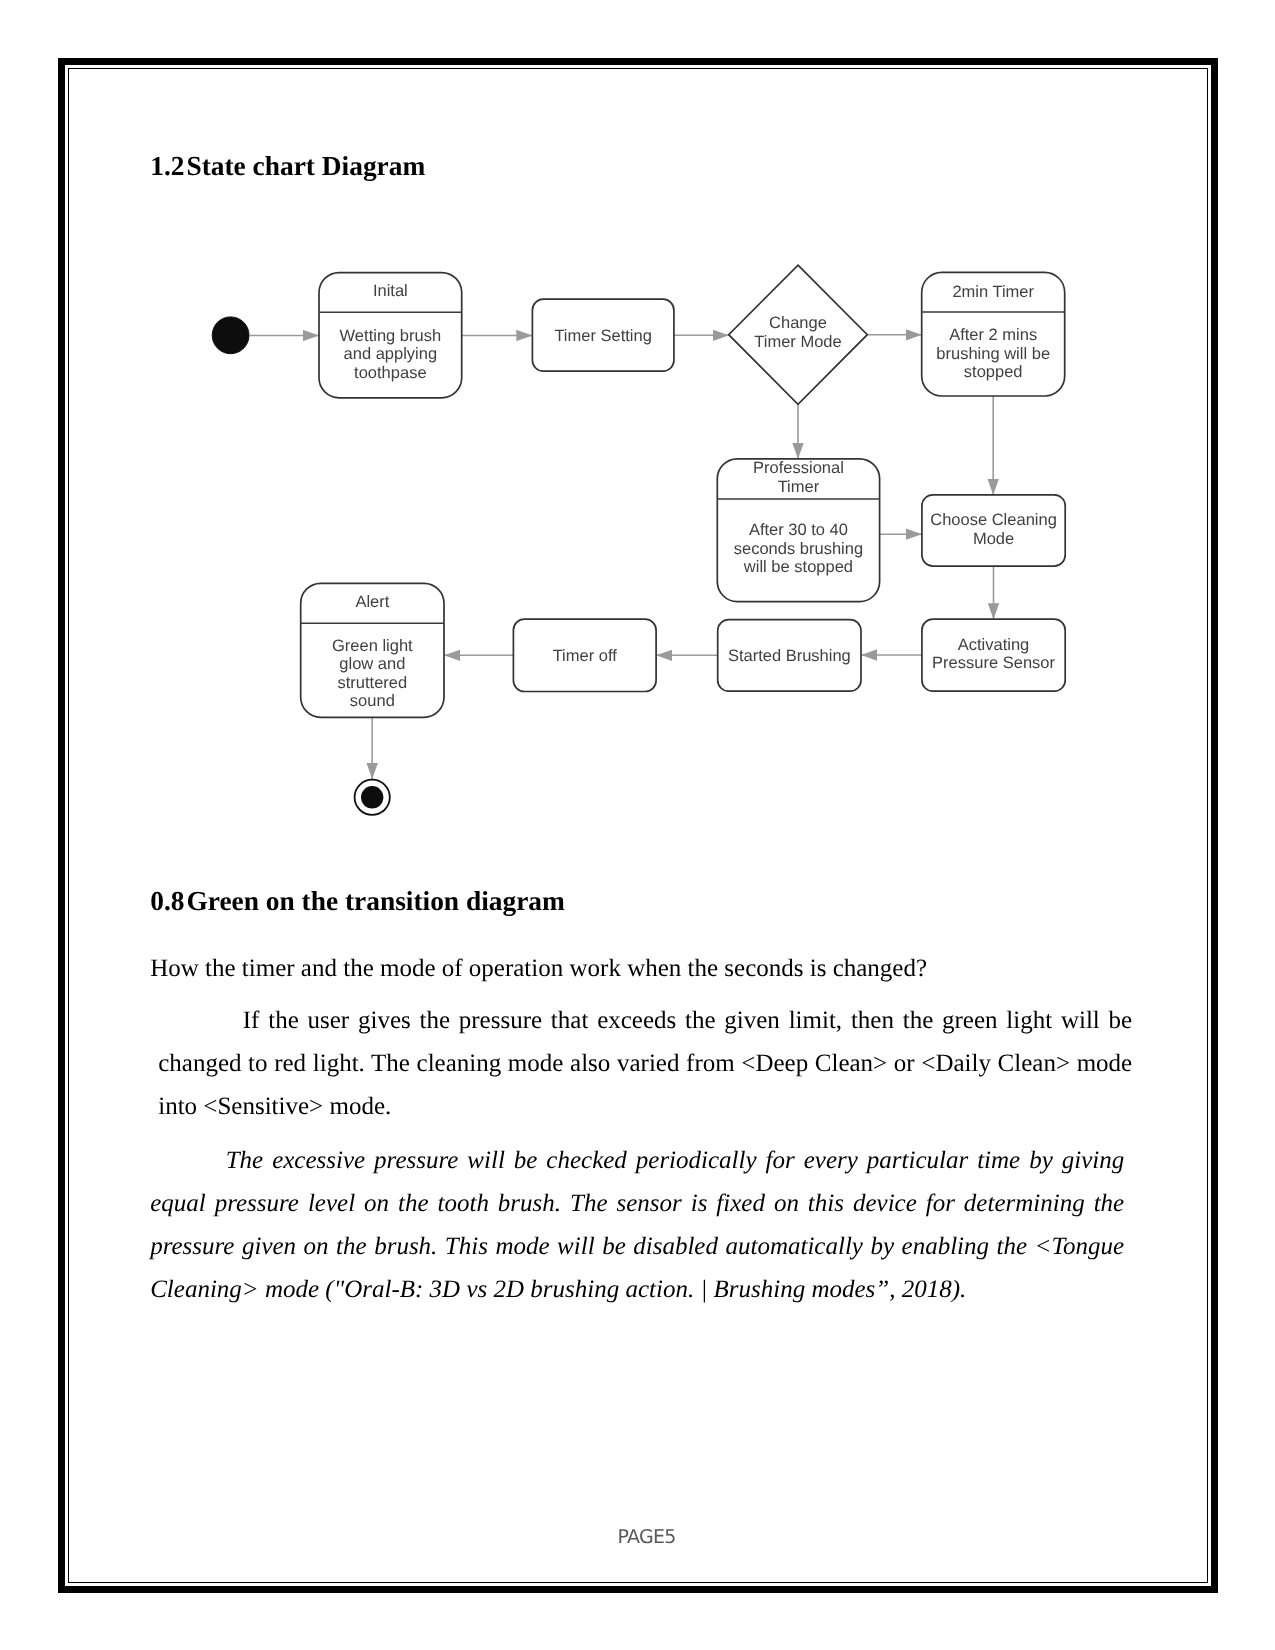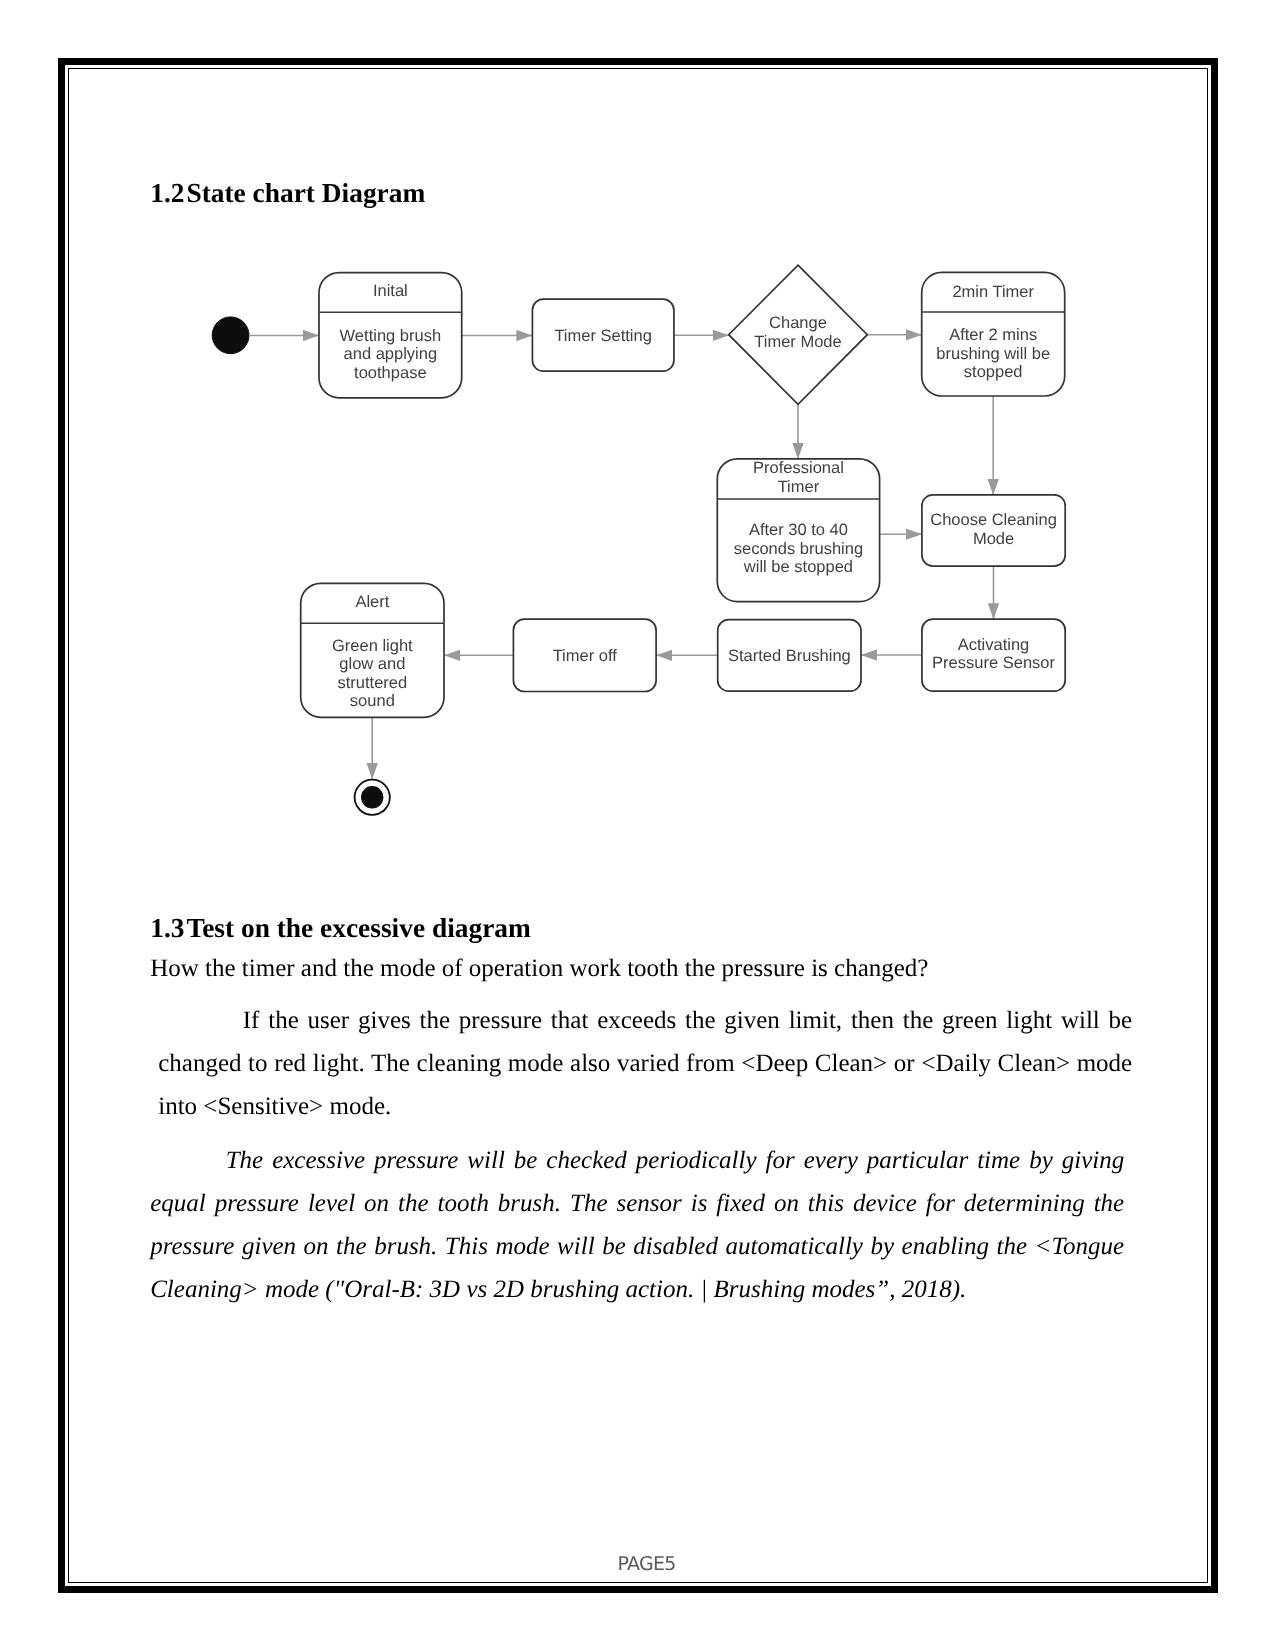--- a/index.html
+++ b/index.html
@@ -1,20 +1,20 @@
 <!DOCTYPE html>
 <html><head>
 <meta charset="utf-8">
 <style>
   html,body{margin:0;padding:0;}
   body{width:1275px;height:1650px;background:#ffffff;overflow:hidden;
        font-family:"Liberation Serif",serif;-webkit-font-smoothing:antialiased;
        text-rendering:geometricPrecision;}
   #page{position:absolute;left:0;top:0;width:1275px;height:1650px;background:#fff;}
-  .heading,.body-text,.footer{transform:translateZ(0);margin-top:27px;}
+  .heading,.body-text,.footer{transform:translateZ(0);}
   .border-outer{position:absolute;left:58px;top:58px;width:1160px;height:1535px;
        border:7px solid #000;box-sizing:border-box;}
   .border-inner{position:absolute;left:68.3px;top:68.3px;width:1139.4px;height:1514.4px;
        border:1.7px solid #000;box-sizing:border-box;}
   .heading{position:absolute;font-weight:bold;font-size:27.4px;color:#000;white-space:pre;line-height:1;}
   .heading .gap{display:inline-block;width:2px;}
   .body-text{position:absolute;font-size:25px;line-height:43px;color:#000;
        text-align:justify;text-justify:inter-word;margin:0;}
   .body-text.indent{text-indent:75.5px;font-style:italic;}
   .body-text.indent-wide{text-indent:84.6px;margin-left:8px;}
@@ -139,18 +139,18 @@
         <text x="372.35" y="650.5" text-anchor="middle">Green light</text>
         <text x="372.35" y="669" text-anchor="middle">glow and</text>
         <text x="372.35" y="687.5" text-anchor="middle">struttered</text>
         <text x="372.35" y="706" text-anchor="middle">sound</text>
       </g>
 <g>
         <circle cx="372.2" cy="797.3" r="17.6" fill="#ffffff" stroke="#101010" stroke-width="1.8"></circle>
         <circle cx="372.2" cy="797.3" r="11.2" fill="#0d0d0d"></circle>
       </g>
 </svg>
-<div class="heading" style="left:150.2px;top:888.2px;"><span>1.3</span><span class="gap"></span><span>Test on the excessive diagram</span></div>
-<p class="body-text" style="left:150.2px;top:946.9px;width:974px;">How the timer and the mode of operation work tooth the pressure is changed?</p>
+<div class="heading" style="left:150.2px;top:888.2px;"><span>0.8</span><span class="gap"></span><span>Green on the transition diagram</span></div>
+<p class="body-text" style="left:150.2px;top:946.9px;width:974px;">How the timer and the mode of operation work when the seconds is changed?</p>
 <p class="body-text indent-wide" style="left:150.2px;top:999.3px;width:974px;">If the user gives the pressure that exceeds the given limit, then the green light will be changed to red light. The cleaning mode also varied from &lt;Deep Clean&gt; or &lt;Daily Clean&gt; mode into &lt;Sensitive&gt; mode.</p>
 <p class="body-text indent" style="left:150.2px;top:1138.9px;width:974px;">The excessive pressure will be checked periodically for every particular time by giving equal pressure level on the tooth brush. The sensor is fixed on this device for determining the pressure given on the brush. This mode will be disabled automatically by enabling the &lt;Tongue Cleaning&gt; mode ("Oral-B: 3D vs 2D brushing action. | Brushing modes”, 2018).</p>
 <div class="footer" style="left:0;top:1525.5px;width:1275px;text-align:center;padding-left:9px;">PAGE5</div>
 </div>
 
 </body></html>

